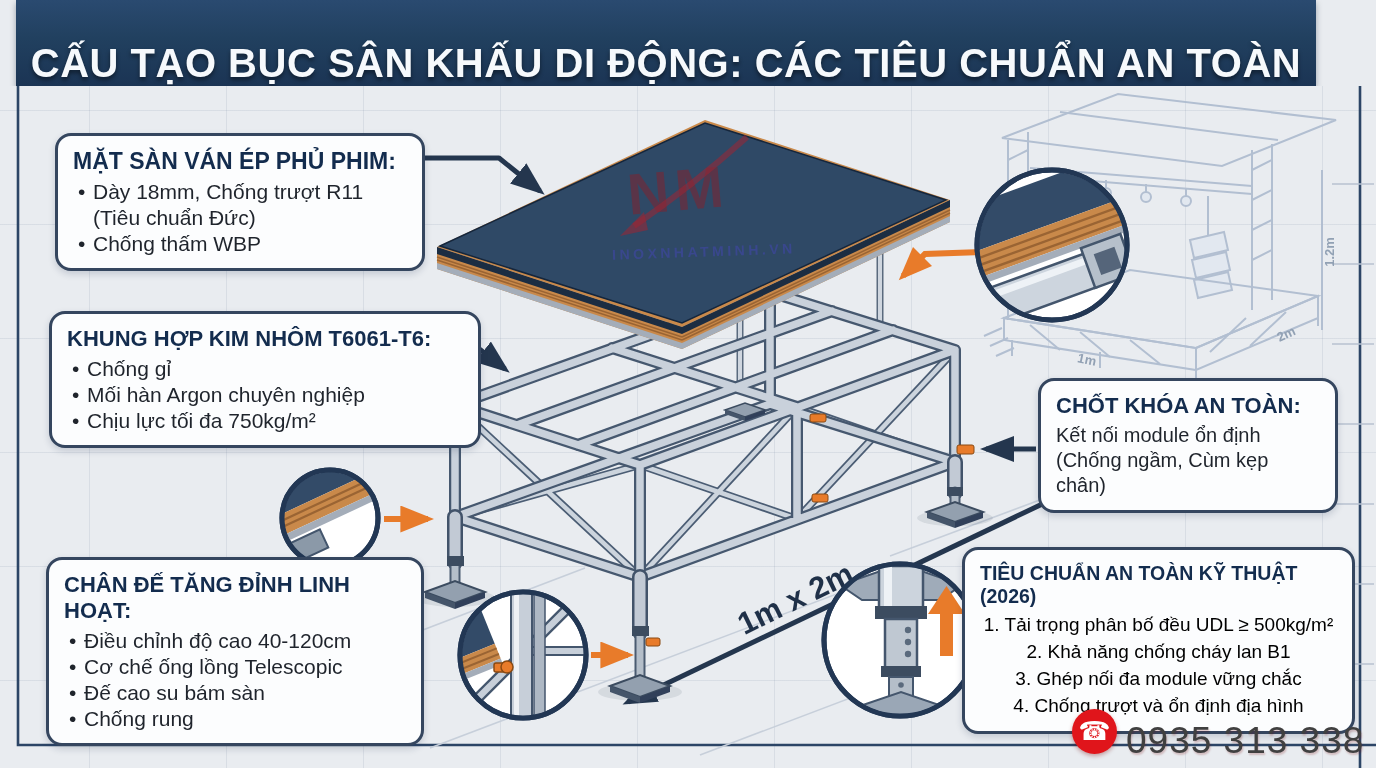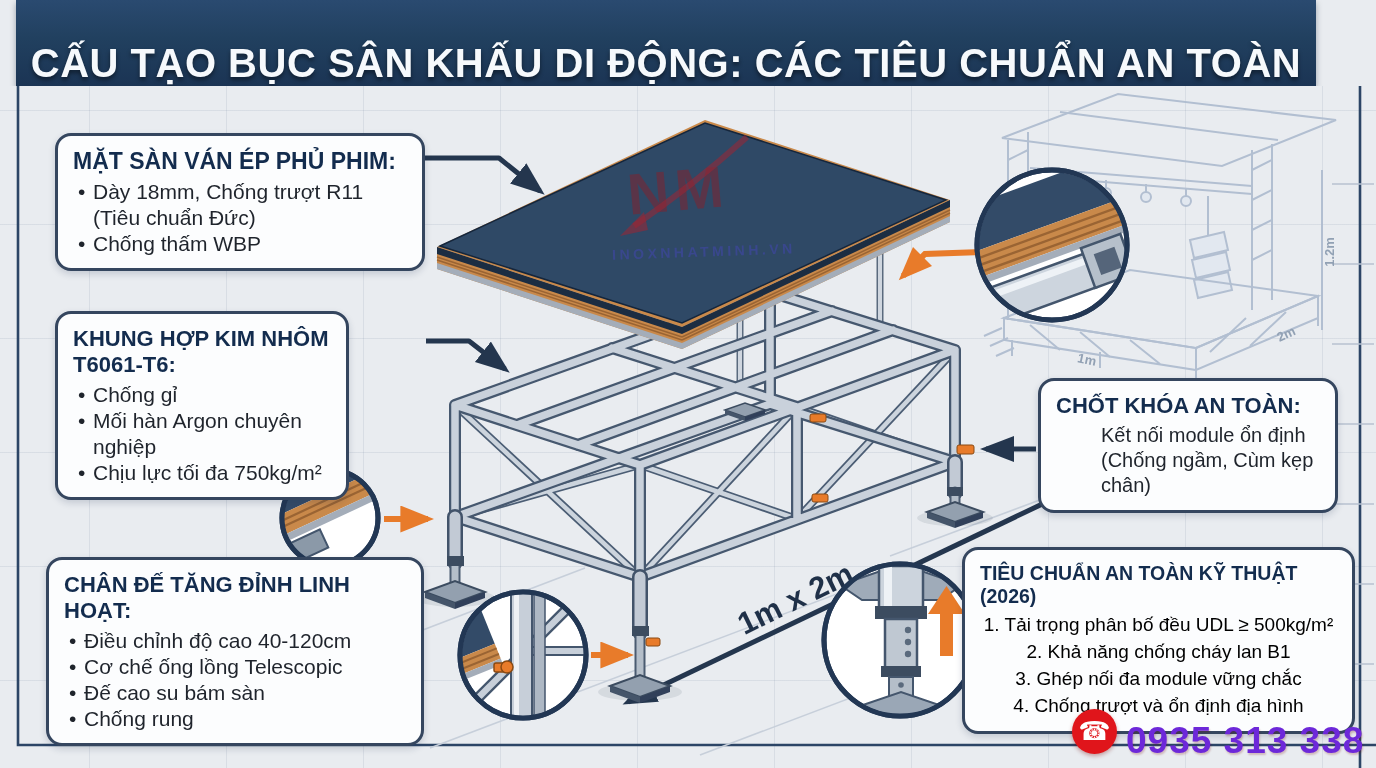--- a/index.html
+++ b/index.html
@@ -33,31 +33,31 @@
   
   .box{
     position:absolute;background:#fcfdfe;border:3px solid #35465f;border-radius:16px;
     box-shadow:0 3px 7px rgba(25,45,75,.18);padding:9px 15px 11px 15px;box-sizing:border-box;
   }
   .box-title{color:#132c4e;font-weight:800;margin:3px 0 4px 0;}
   .t23{font-size:23px;} .t22{font-size:22px;} .t20{font-size:19.5px;}
   .bullet{position:relative;padding-left:20px;color:#1f242c;font-size:21px;line-height:1.24;}
   .bullet::before{content:"•";position:absolute;left:5px;color:#1f242c;}
   .numitem{color:#000000;font-size:19px;line-height:1.42;text-align:center;}
-  .plain{color:#1f242c;font-size:20px;line-height:1.26;margin-left:45px;}
+  .plain{color:#1f242c;font-size:20px;line-height:1.26;}
 
   
   #phone{position:absolute;left:1072px;top:700px;display:flex;align-items:center;gap:9px;}
   #phone .picon{
     width:45px;height:45px;border-radius:50%;background:#e0151b;color:#fff;
     display:flex;align-items:center;justify-content:center;font-size:26px;
     box-shadow:0 2px 4px rgba(120,0,0,.35);
   }
   #phone .pnum{
-    color:#6d28d9;font-size:37px;font-weight:700;letter-spacing:1px;
+    color:#404040;font-size:37px;font-weight:400;letter-spacing:1px;
     text-shadow:1px 2px 2px rgba(120,0,0,.22);white-space:nowrap;margin-top:20px;
   }
 
   
   .ro{stroke:#46586f;stroke-width:12;fill:none;stroke-linejoin:round;stroke-linecap:round}
   .ri{stroke:#c9d1db;stroke-width:7.5;fill:none;stroke-linejoin:round;stroke-linecap:round}
   .bo{stroke:#4b5d74;stroke-width:8;fill:none;stroke-linecap:round}
   .bi{stroke:#ccd4dd;stroke-width:4.5;fill:none;stroke-linecap:round}
   .lo{stroke:#42536a;stroke-width:16;fill:none;stroke-linecap:round}
   .li{stroke:#c2cad5;stroke-width:11;fill:none;stroke-linecap:round}
@@ -335,21 +335,21 @@
         <circle cx="1052" cy="245" r="75" fill="none" stroke="#223754" stroke-width="5"></circle>
       </g>
     </svg>
 
     <div class="box" style="left:55px;top:47px;width:370px">
       <div class="box-title t23">MẶT SÀN VÁN ÉP PHỦ PHIM:</div>
       <div class="bullet">Dày 18mm, Chống trượt R11 (Tiêu chuẩn Đức)</div>
       <div class="bullet">Chống thấm WBP</div>
     </div>
 
-    <div class="box" style="left:55px;top:225px;width:294px">
+    <div class="box" style="left:49px;top:225px;width:432px">
       <div class="box-title t22">KHUNG HỢP KIM NHÔM T6061-T6:</div>
       <div class="bullet">Chống gỉ</div>
       <div class="bullet">Mối hàn Argon chuyên nghiệp</div>
       <div class="bullet">Chịu lực tối đa 750kg/m²</div>
     </div>
 
     <div class="box" style="left:46px;top:471px;width:378px">
       <div class="box-title t22">CHÂN ĐẾ TĂNG ĐỈNH LINH HOẠT:</div>
       <div class="bullet">Điều chỉnh độ cao 40-120cm</div>
       <div class="bullet">Cơ chế ống lồng Telescopic</div>

